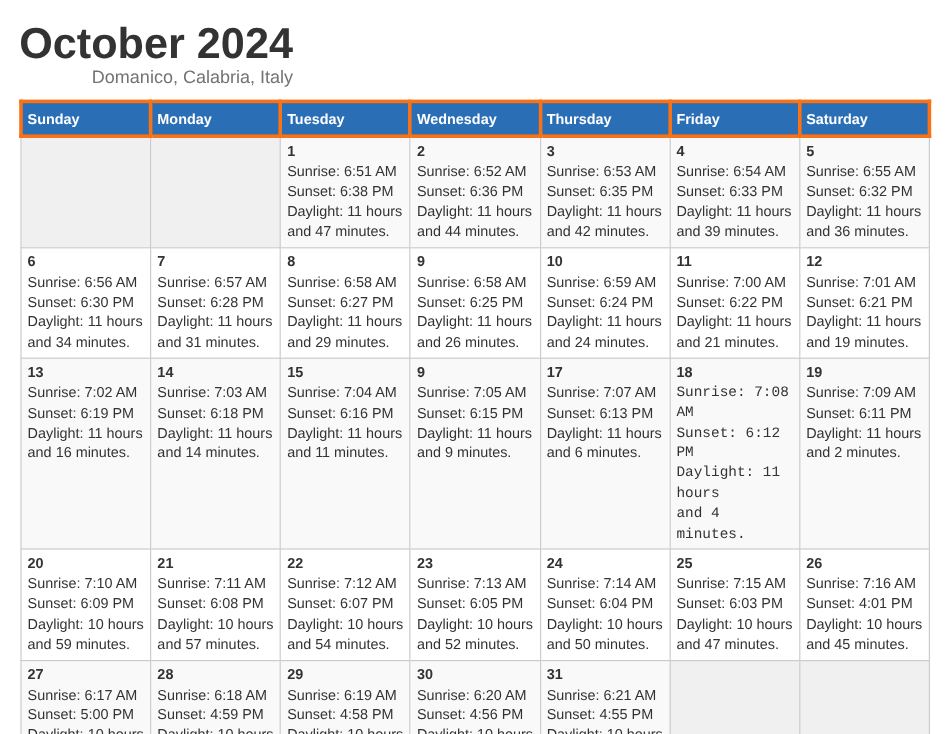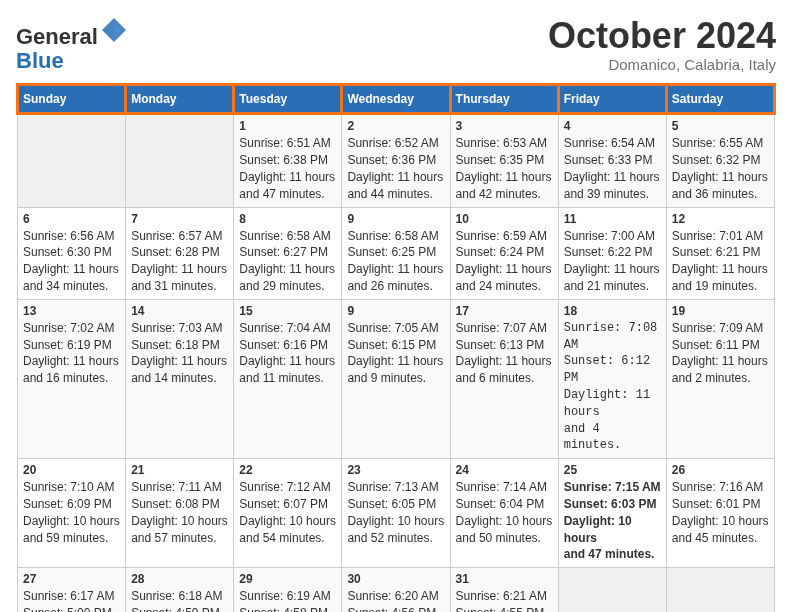--- a/index.html
+++ b/index.html
@@ -84,33 +84,20 @@
       color: #333;
     }
     .empty-cell {
       background: #f0f0f0 !important;
     }
   </style>
 </head>
 <body>
 
 <div class="header">
-  <div class="logo">
-    <div>
-      <div class="logo-text">
-        <span class="logo-general">General</span><svg class="logo-icon" viewBox="0 0 28 28" xmlns="http://www.w3.org/2000/svg">
-          <polygon points="14,2 26,14 14,26 2,14" fill="#2a6eb5" opacity="0.85"></polygon>
-          <polygon points="14,6 22,14 14,22" fill="#4a90d9" opacity="0.7"></polygon>
-        </svg>
-      </div>
-      <div class="logo-text">
-        <span class="logo-blue">Blue</span>
-      </div>
-    </div>
-  </div>
   <div class="title-block">
     <div class="month-title">October 2024</div>
     <div class="location">Domanico, Calabria, Italy</div>
   </div>
 </div>
 
 <table>
   <thead>
     <tr id="thead-row">
         <th>Sunday</th>
@@ -295,29 +282,29 @@
         </td>
         <td>
           <span class="day-number">24</span>
           <div class="day-info" style="white-space: pre-line;">Sunrise: 7:14 AM
 Sunset: 6:04 PM
 Daylight: 10 hours
 and 50 minutes.</div>
         </td>
         <td>
           <span class="day-number">25</span>
-          <div class="day-info" style="white-space: pre-line; font-weight: bold;">Sunrise: 7:15 AM
+          <div class="day-info" style="white-space: pre-line;">Sunrise: 7:15 AM
 Sunset: 6:03 PM
 Daylight: 10 hours
 and 47 minutes.</div>
         </td>
         <td>
           <span class="day-number">26</span>
           <div class="day-info" style="white-space: pre-line;">Sunrise: 7:16 AM
-Sunset: 6:01 PM
+Sunset: 4:01 PM
 Daylight: 10 hours
 and 45 minutes.</div>
         </td>
       </tr>
       <tr>
         <td>
           <span class="day-number">27</span>
           <div class="day-info" style="white-space: pre-line;">Sunrise: 6:17 AM
 Sunset: 5:00 PM
 Daylight: 10 hours

